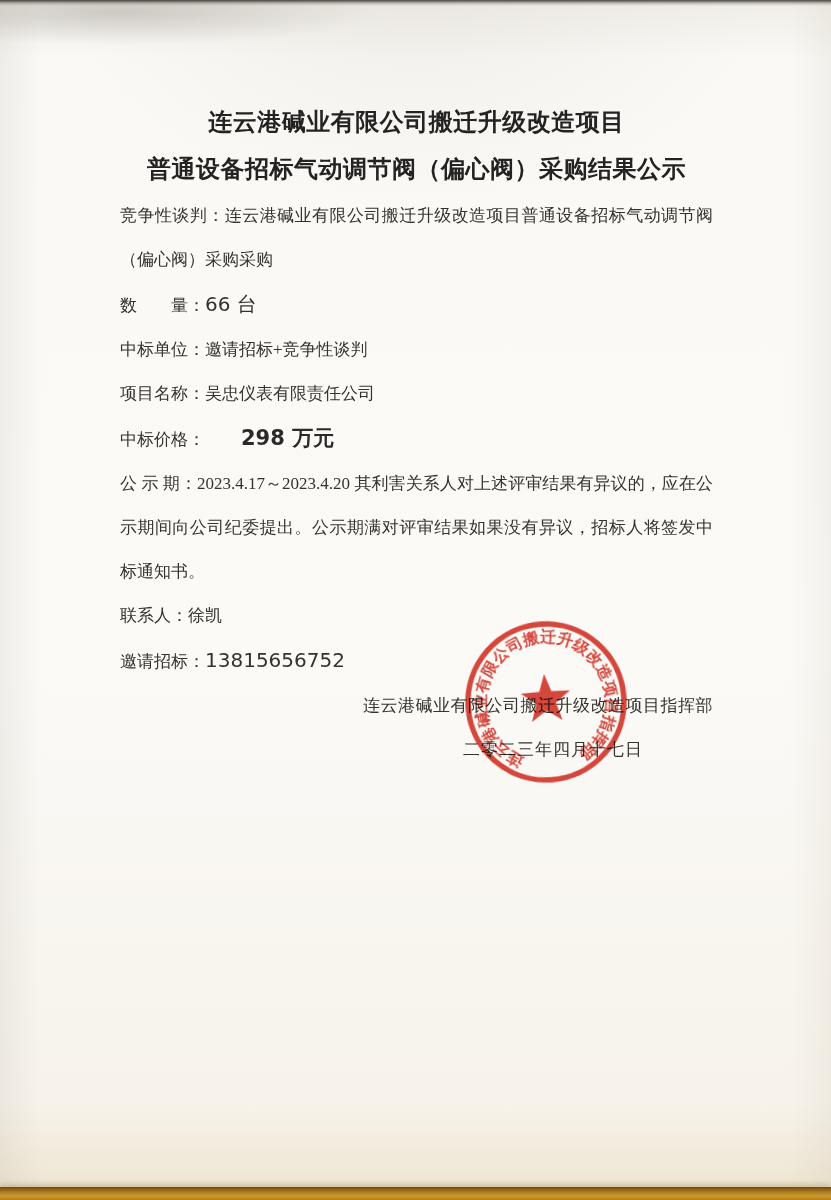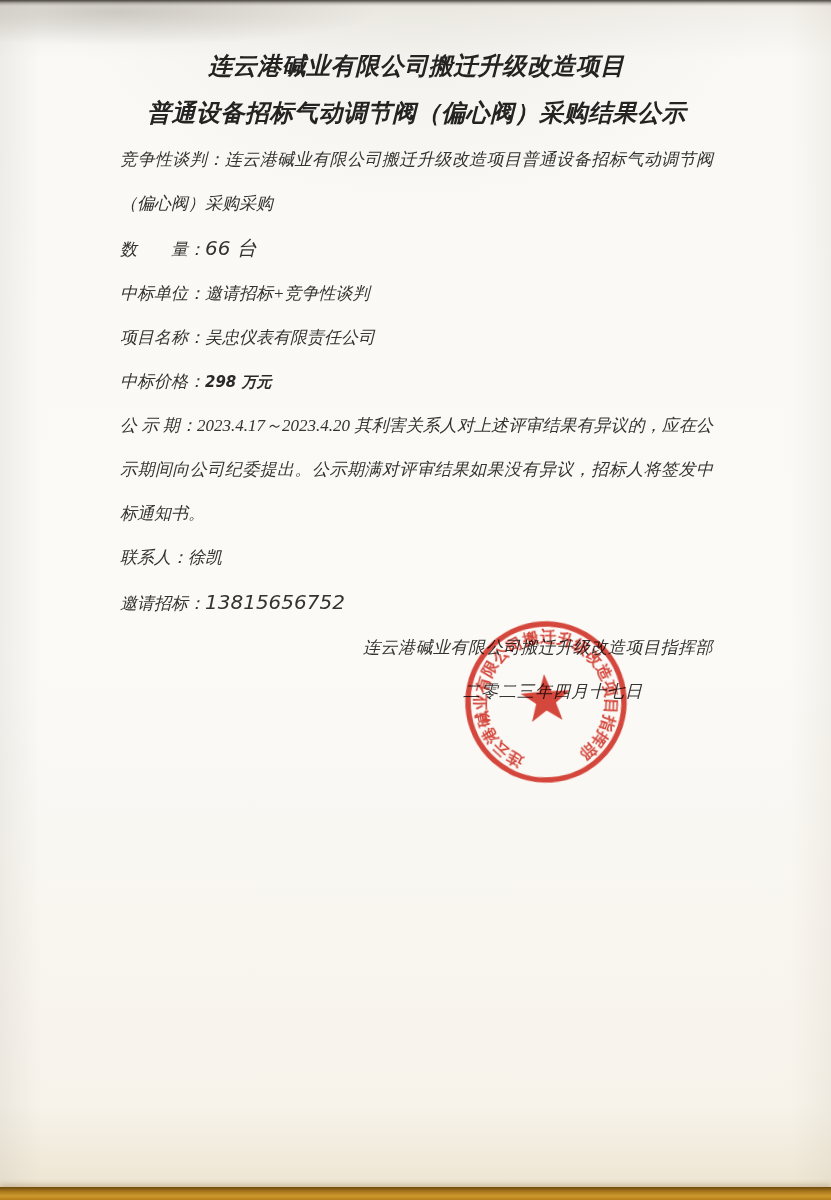--- a/index.html
+++ b/index.html
@@ -21,36 +21,35 @@
     position:absolute;top:0;left:0;right:0;height:6px;
     background:linear-gradient(180deg, rgba(38,36,32,.82), rgba(95,90,80,.30) 55%, rgba(0,0,0,0));
   }
   .desk-strip{
     position:absolute;left:0;bottom:0;width:100%;height:13px;
     background:linear-gradient(180deg,#6f4a0e 0%,#a9781c 35%,#cd9a2e 70%,#b57d18 100%);
     box-shadow:0 -3px 5px rgba(140,105,40,.28);
   }
   .content{
     position:absolute;left:0;top:0;right:0;
-    padding:42px 118px 0 120px;
+    padding:98px 118px 0 120px;
     font-size:17px;line-height:44px;color:#353330;
     text-align:justify;
-    font-style:italic;
   }
   .titles{margin:0 0 2px 0;}
   .title{
     margin:0;text-align:center;
     font-family:"Liberation Sans","DejaVu Sans",sans-serif;
     font-weight:700;font-size:24px;line-height:47px;color:#242321;
     letter-spacing:.5px;
   }
   p.field{margin:0;}
   .label{color:#353330;}
   .num{font-family:"DejaVu Sans","Liberation Sans",sans-serif;font-size:20px;}
-  .num-bold{font-family:"DejaVu Sans","Liberation Sans",sans-serif;font-weight:700;font-size:15px;color:#2b2a28;}
+  .num-bold{font-family:"DejaVu Sans","Liberation Sans",sans-serif;font-weight:700;font-size:21px;color:#2b2a28;margin-left:36px;}
   .signature-line{margin:0;text-align:right;letter-spacing:.5px;}
   .date-line{margin:0;text-align:right;padding-right:70px;letter-spacing:1px;}
   .stamp{
     position:absolute;left:464px;top:620px;width:164px;height:164px;
     mix-blend-mode:multiply;opacity:.93;z-index:5;
     transform:rotate(-4deg);
     pointer-events:none;
   }
   .stamp svg{display:block;width:100%;height:100%;filter:blur(.3px);}
 </style>

